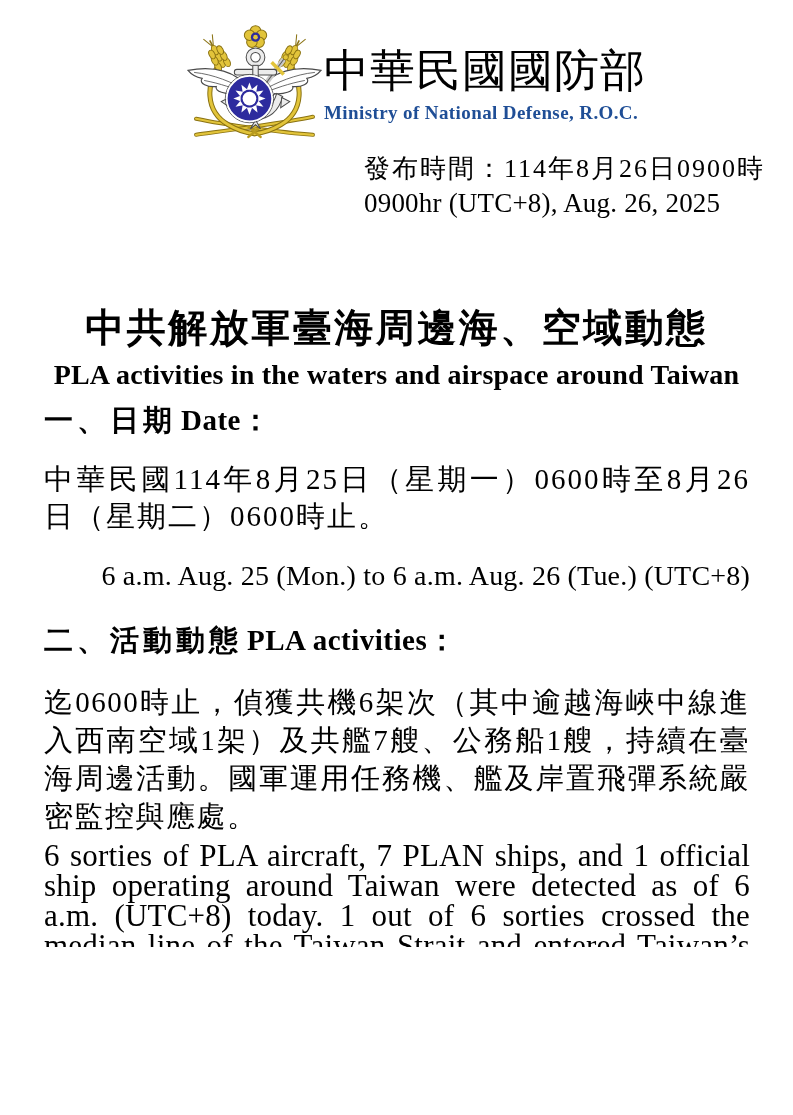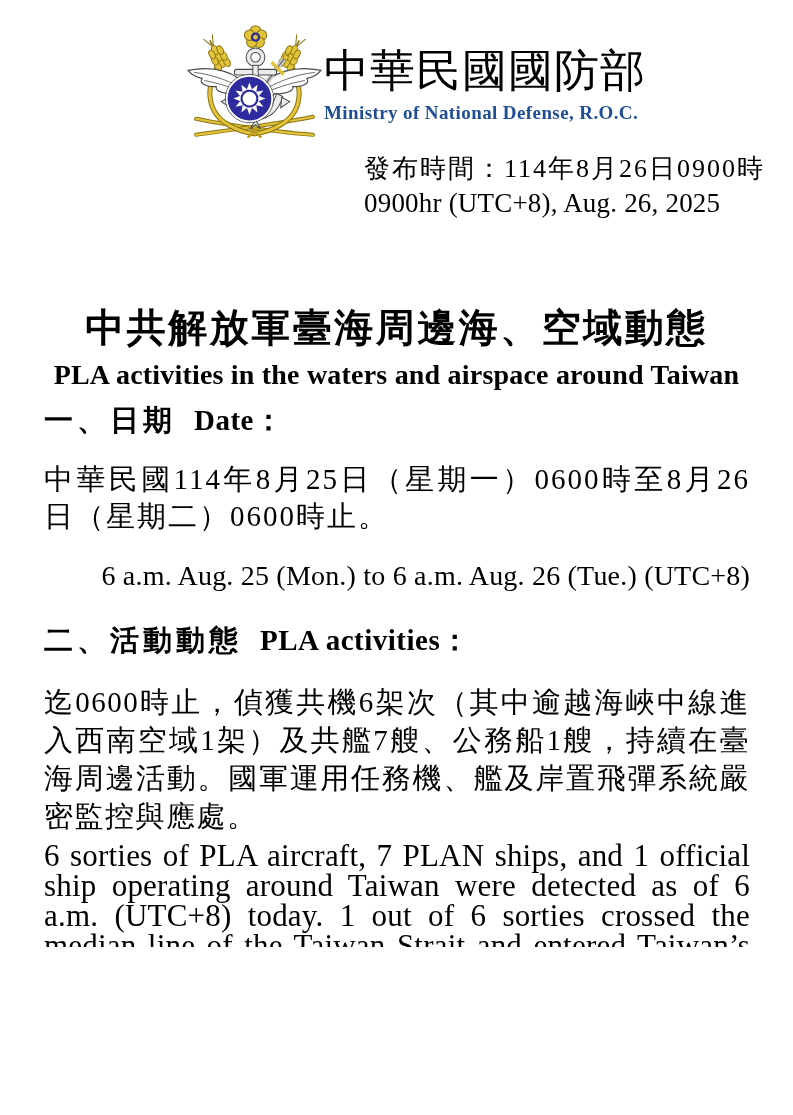--- a/index.html
+++ b/index.html
@@ -18,21 +18,21 @@
   .release-cn { letter-spacing:2px; white-space:nowrap; }
   .release-en { font-size:27px; letter-spacing:0.2px; white-space:nowrap; }
   
   .doc-title { position:absolute; left:0; top:301px; width:793px; text-align:center; }
   .doc-title-cn { font-size:39px; font-weight:bold; letter-spacing:2.5px; }
   .doc-title-en { font-size:28px; font-weight:bold; margin-top:4px; letter-spacing:0.2px; }
   
   .abs { position:absolute; left:44px; width:706px; }
   .sec-heading { font-size:29px; font-weight:bold; }
   .sec-heading .cjk { letter-spacing:4px; }
-  .sec-heading .lat { margin-left:18px; letter-spacing:0.5px; }
+  .sec-heading .lat { margin-left:5px; letter-spacing:0.5px; }
   .heading-1 { top:401px; }
   .body-cn-1 { top:461px; font-size:29px; line-height:37px; letter-spacing:2px; text-align:justify; }
   .body-en-1 { top:560px; font-size:28px; letter-spacing:0.2px;text-align:right; }
   .heading-2 { top:621px; }
   .body-cn-2 { top:683px; font-size:29px; line-height:38px; letter-spacing:1.5px; text-align:justify; }
   .body-en-2 { top:841px; font-size:31px; line-height:30px; letter-spacing:0.2px; text-align:justify; }
 </style>
 </head>
 <body>
 

